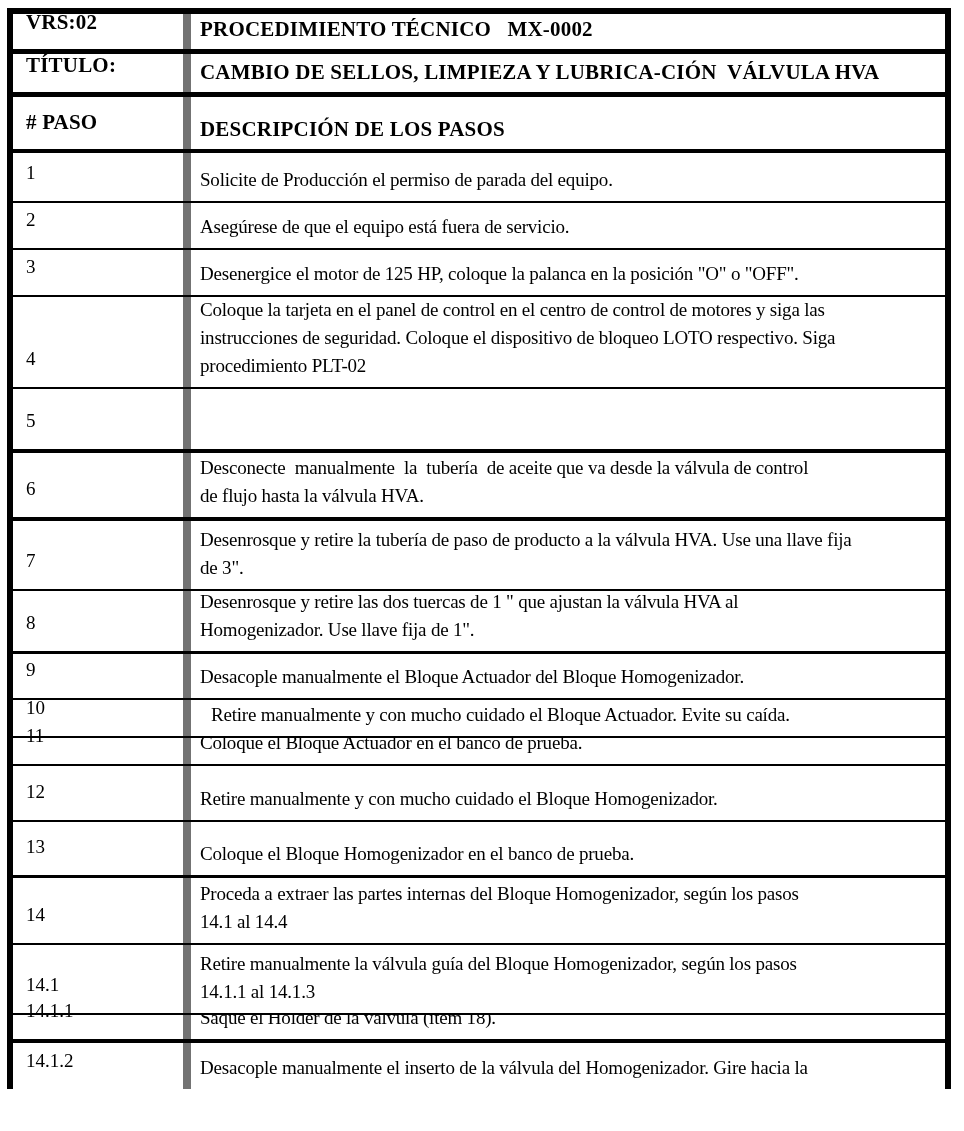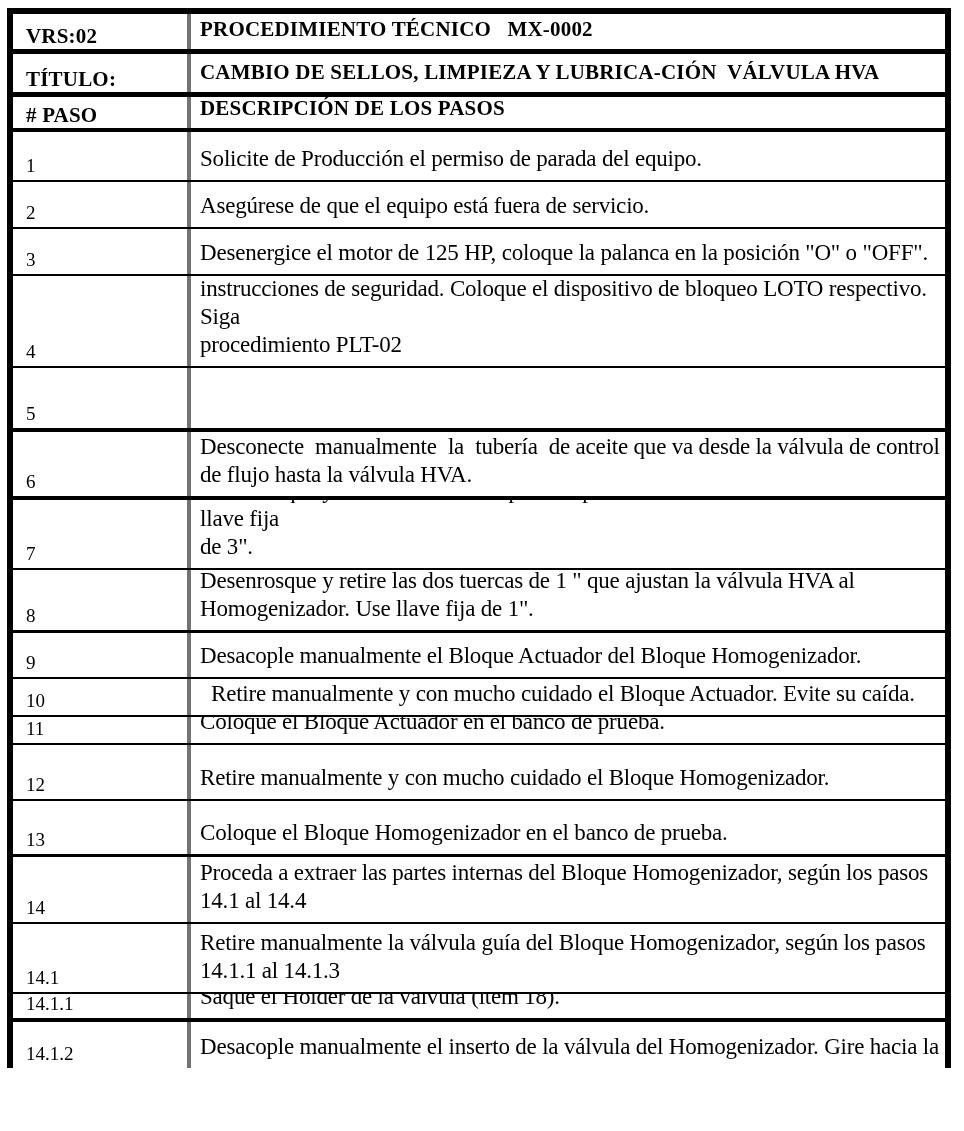--- a/index.html
+++ b/index.html
@@ -19,49 +19,49 @@
     border-right: 6px solid #000;
     background: #fff;
   }
   .row {
     display: flex;
     width: 100%;
   }
   .cell-paso {
     width: 178px;
     flex: 0 0 178px;
-    border-right: 4px solid #737373;
+    border-right: 8px solid #737373;
     display: flex;
     flex-direction: column;
     justify-content: flex-end;
-    padding: 0 4px 0 13px;
+    padding: 0 4px 14px 13px;
   }
   .cell-desc {
     flex: 1 1 auto;
     display: flex;
     flex-direction: column;
     justify-content: flex-end;
     padding: 0 0 7px 9px;
     overflow: hidden;
   }
   .hdr .cell-paso, .hdr .cell-desc {
     font-weight: bold;
     font-size: 21px;
     letter-spacing: 0.2px;
     white-space: pre-wrap;
   }
   .hdr-vrs   { height: 40px; border-bottom: 5px solid #000; }
   .hdr-tit   { height: 43px; border-bottom: 5px solid #000; }
-  .hdr-cols  { height: 35px; border-bottom: 4px solid #000; }
+  .hdr-cols  { height: 56px; border-bottom: 4px solid #000; }
   .step .cell-paso {
     font-size: 19px;
     line-height: 28px;
   }
   .step .cell-desc {
-    font-size: 23px;
+    font-size: 19px;
     line-height: 28px;
     letter-spacing: -0.2px;
     white-space: pre-wrap;
   }
   
   .h50 { height: 50px; } .h47 { height: 47px; } .h92 { height: 92px; }
   .h64 { height: 64px; } .h68 { height: 68px; } .h70 { height: 70px; }
   .h63 { height: 63px; } .h46 { height: 46px; } .h43 { height: 38px; gap: 11px; }
   .h44 { height: 28px; } .h41 { height: 56px; } .h67 { height: 67px; }
   .sep2 { border-bottom: 2px solid #000; }

